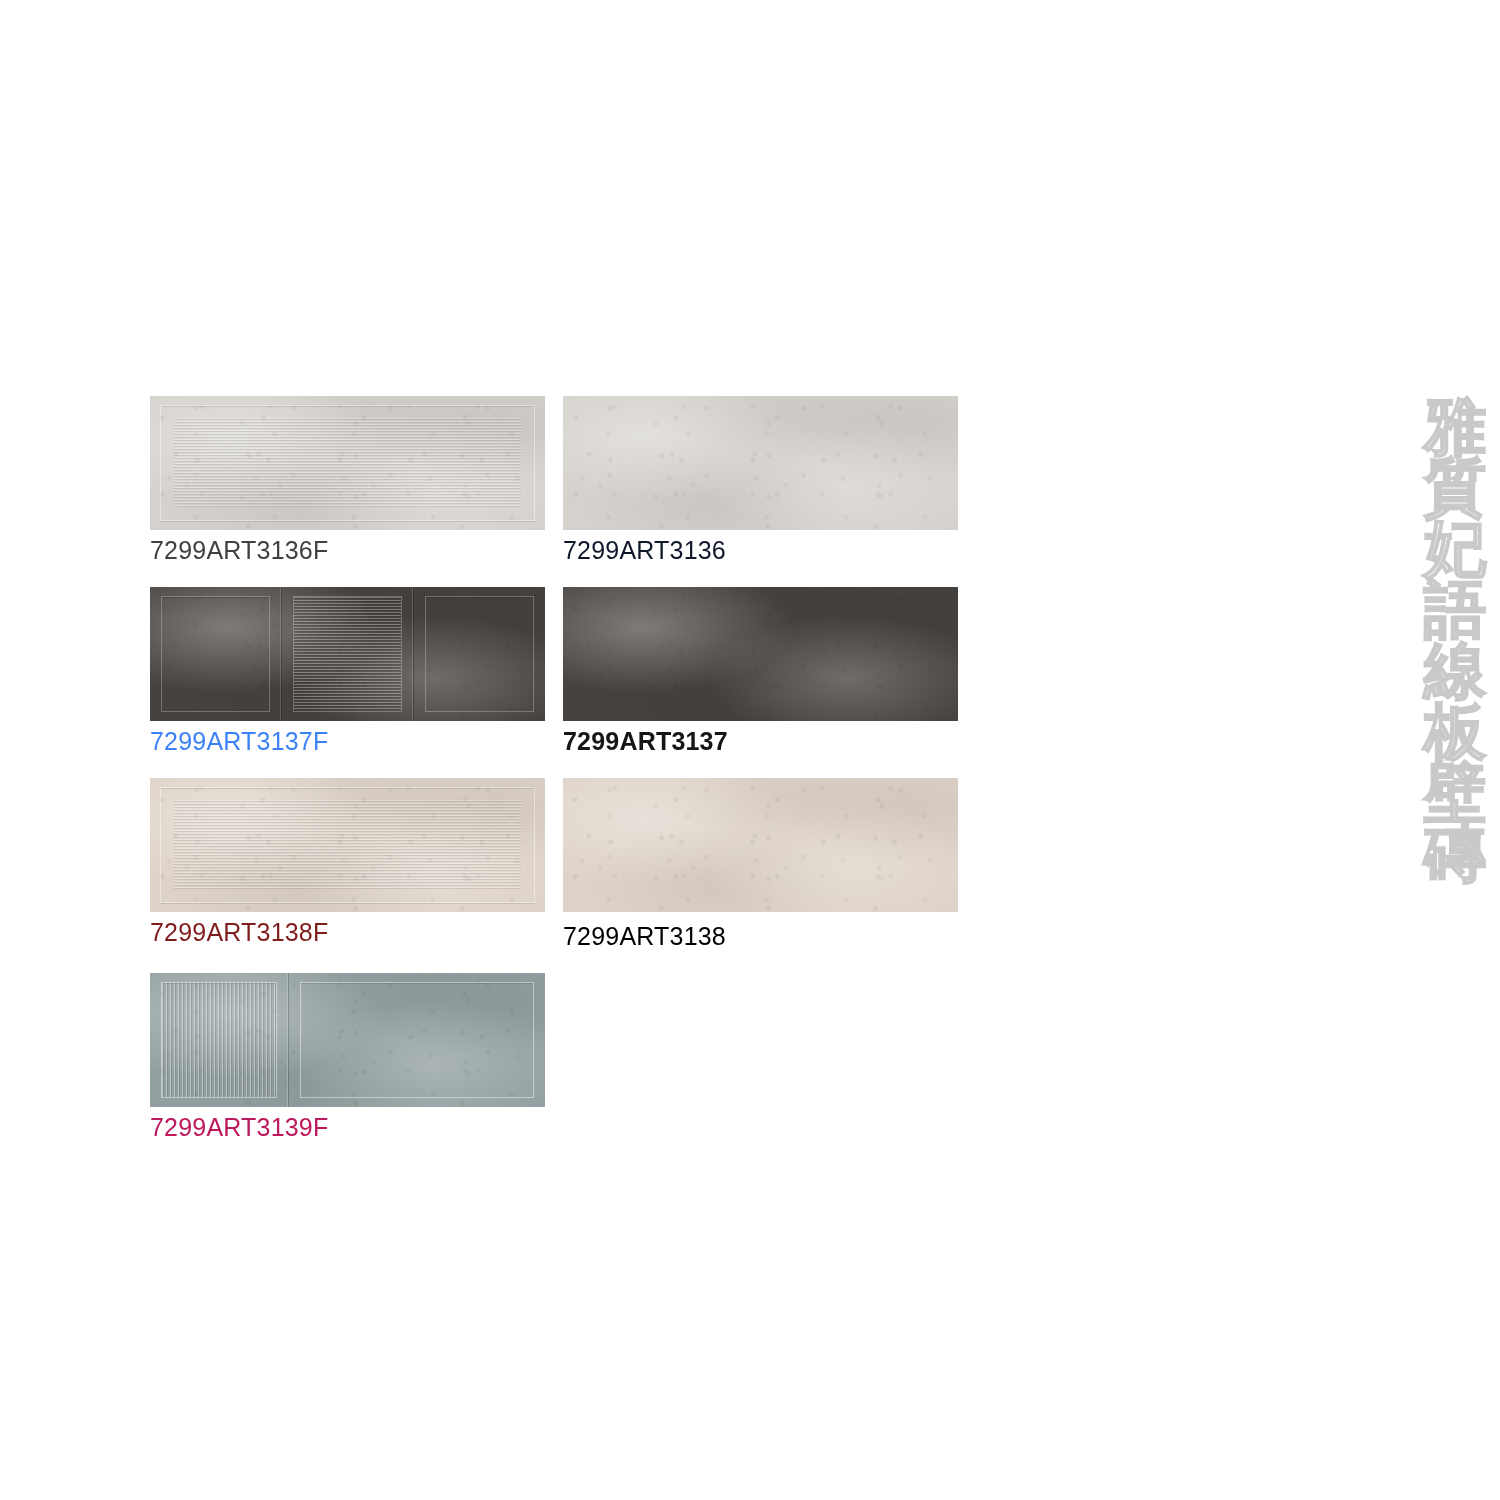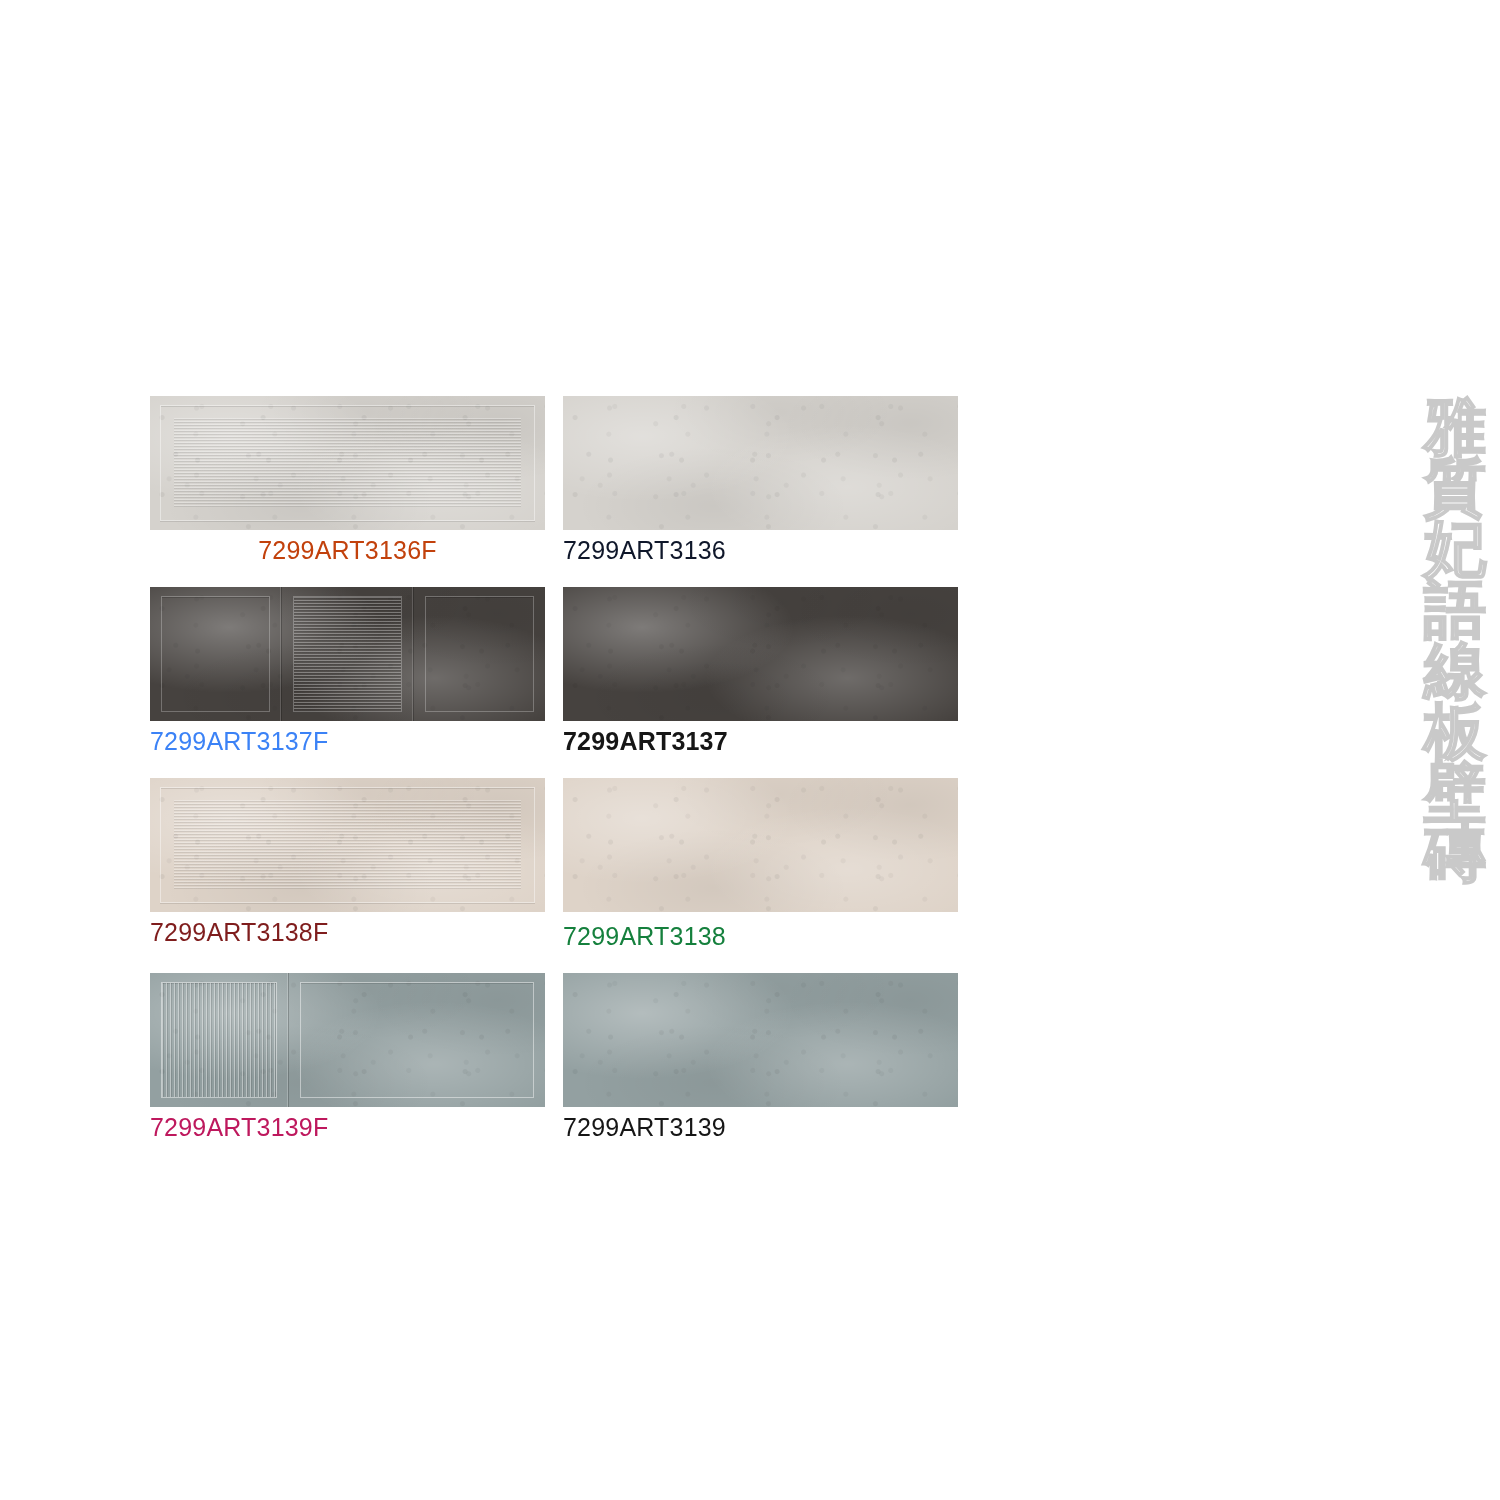--- a/index.html
+++ b/index.html
@@ -201,21 +201,21 @@
 
       <div class="cell">
         <div class="tile" style="background: rgb(213, 210, 205);">
           <div class="base"></div>
           <div class="cloud"></div>
           <div class="grain"></div>
           <div class="frame">
             <div class="stripes-h"></div>
           </div>
         </div>
-        <div class="label" style="color: #c2410c; text-align: center;">7299ART3136F</div>
+        <div class="label" style="color: #404040;">7299ART3136F</div>
       </div>
 
       <div class="cell">
         <div class="tile" style="background: rgb(213, 210, 205);">
           <div class="base"></div>
           <div class="cloud"></div>
           <div class="grain"></div>
         </div>
         <div class="label" style="color: #0f172a;">7299ART3136</div>
       </div>
@@ -270,21 +270,21 @@
         </div>
         <div class="label" style="color: #7f1d1d;">7299ART3138F</div>
       </div>
 
       <div class="cell">
         <div class="tile" style="background: rgb(222, 211, 200);">
           <div class="base"></div>
           <div class="cloud"></div>
           <div class="grain"></div>
         </div>
-        <div class="label" style="color: #15803d; margin-top: 9px;">7299ART3138</div>
+        <div class="label" style="color: #000000; margin-top: 9px;">7299ART3138</div>
       </div>
 
     </div>
 
     <div class="row">
 
       <div class="cell">
         <div class="tile" style="background: rgb(147, 160, 161);">
           <div class="base"></div>
           <div class="cloud"></div>
@@ -296,28 +296,20 @@
               </div>
             </div>
             <div class="pnl-b">
               <div class="inner"></div>
             </div>
           </div>
         </div>
         <div class="label" style="color: #be185d;">7299ART3139F</div>
       </div>
 
-      <div class="cell">
-        <div class="tile" style="background: rgb(147, 160, 161);">
-          <div class="base"></div>
-          <div class="cloud"></div>
-          <div class="grain"></div>
-        </div>
-        <div class="label" style="color: rgb(22, 22, 22);">7299ART3139</div>
-      </div>
 
     </div>
 
   </div>
 
   <div class="watermark" style="color: rgb(255, 255, 255); -webkit-text-stroke: 2px rgb(201, 201, 201);">
     <span>雅</span>
     <span>質</span>
     <span>妃</span>
     <span>語</span>

